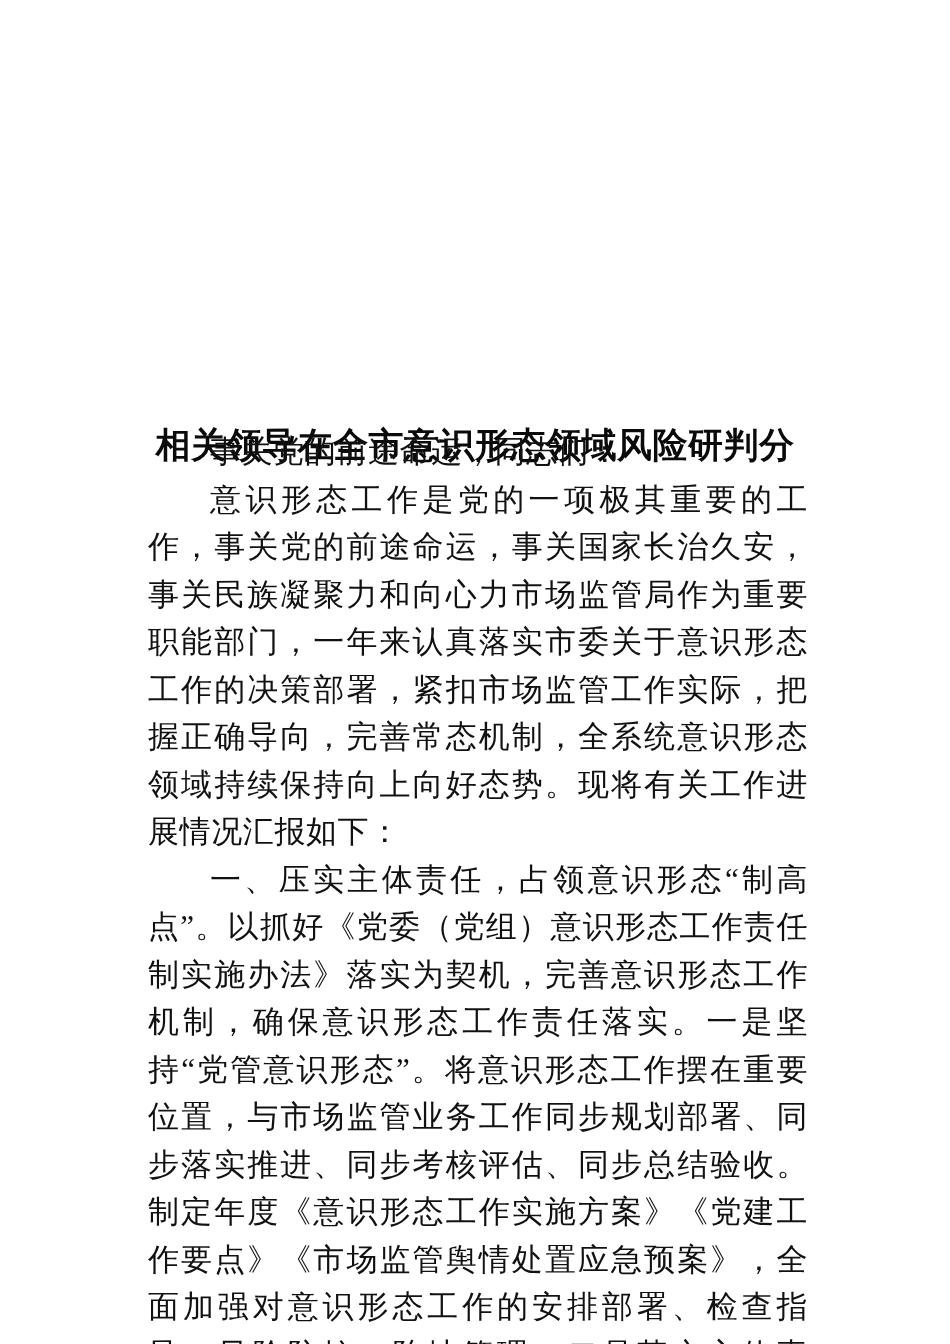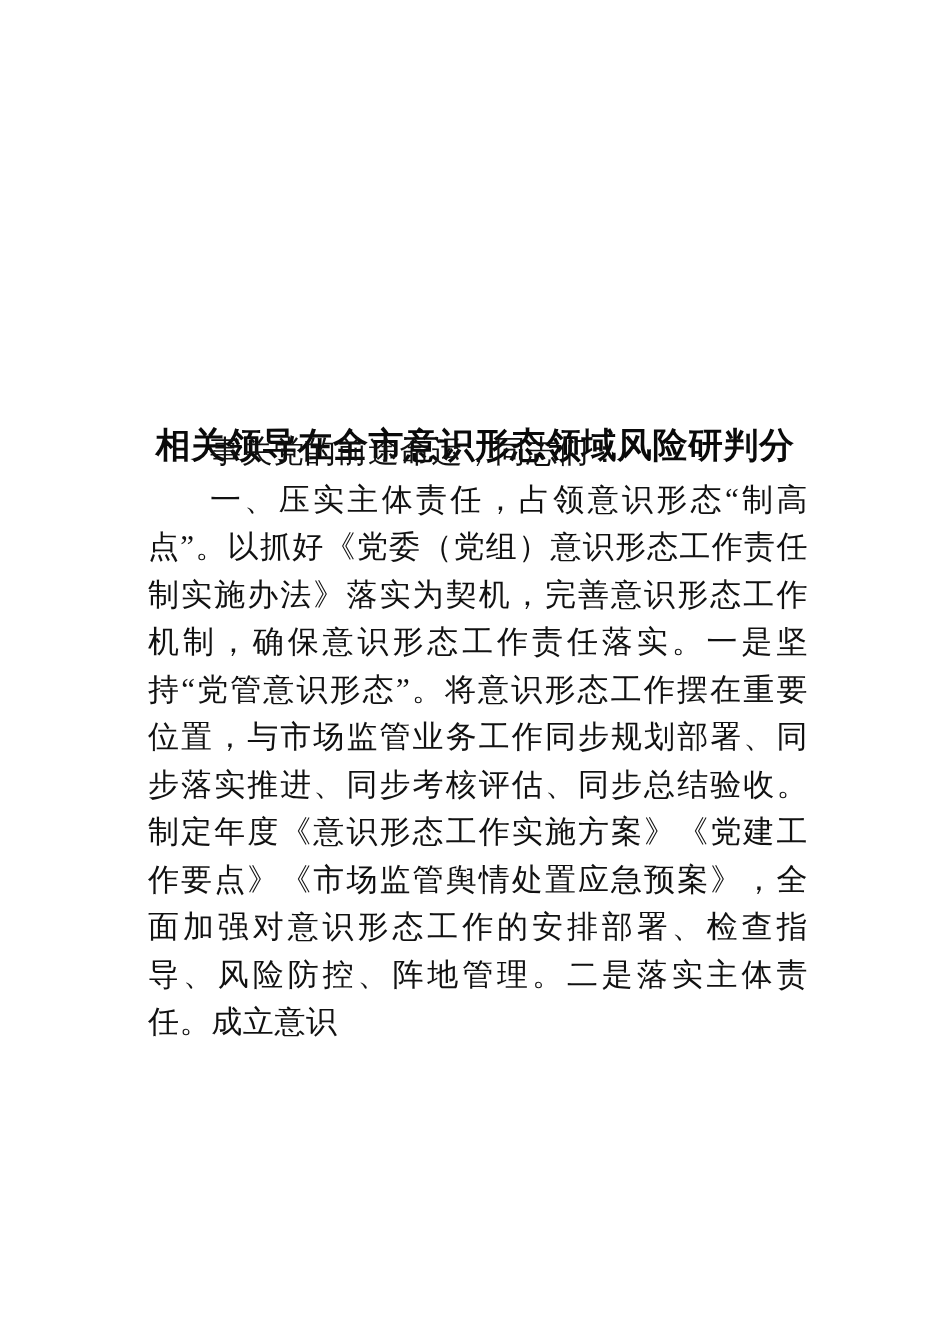--- a/index.html
+++ b/index.html
@@ -66,16 +66,17 @@
 <body>
 
 <div class="page">
 
   <div class="doc-title">
     <div>相关领导在全市意识形态领域风险研判分</div>
   </div>
 
   <div class="doc-body">
     <p class="para indent">事关党的前途命运，同志们：</p>
+    <p class="para indent">意识形态工作是党的一项极其重要的工作，事关党的前途命运，事关国家长治久安，事关民族凝聚力和向心力市场监管局作为重要职能部门，一年来认真落实市委关于意识形态工作的决策部署，紧扣市场监管工作实际，把握正确导向，完善常态机制，全系统意识形态领域持续保持向上向好态势。现将有关工作进展情况汇报如下：</p>
     <p class="para indent">一、压实主体责任，占领意识形态“制高点”。以抓好《党委（党组）意识形态工作责任制实施办法》落实为契机，完善意识形态工作机制，确保意识形态工作责任落实。一是坚持“党管意识形态”。将意识形态工作摆在重要位置，与市场监管业务工作同步规划部署、同步落实推进、同步考核评估、同步总结验收。制定年度《意识形态工作实施方案》《党建工作要点》《市场监管舆情处置应急预案》，全面加强对意识形态工作的安排部署、检查指导、风险防控、阵地管理。二是落实主体责任。成立意识</p>
   </div>
 
 </div>
 
 </body></html>

